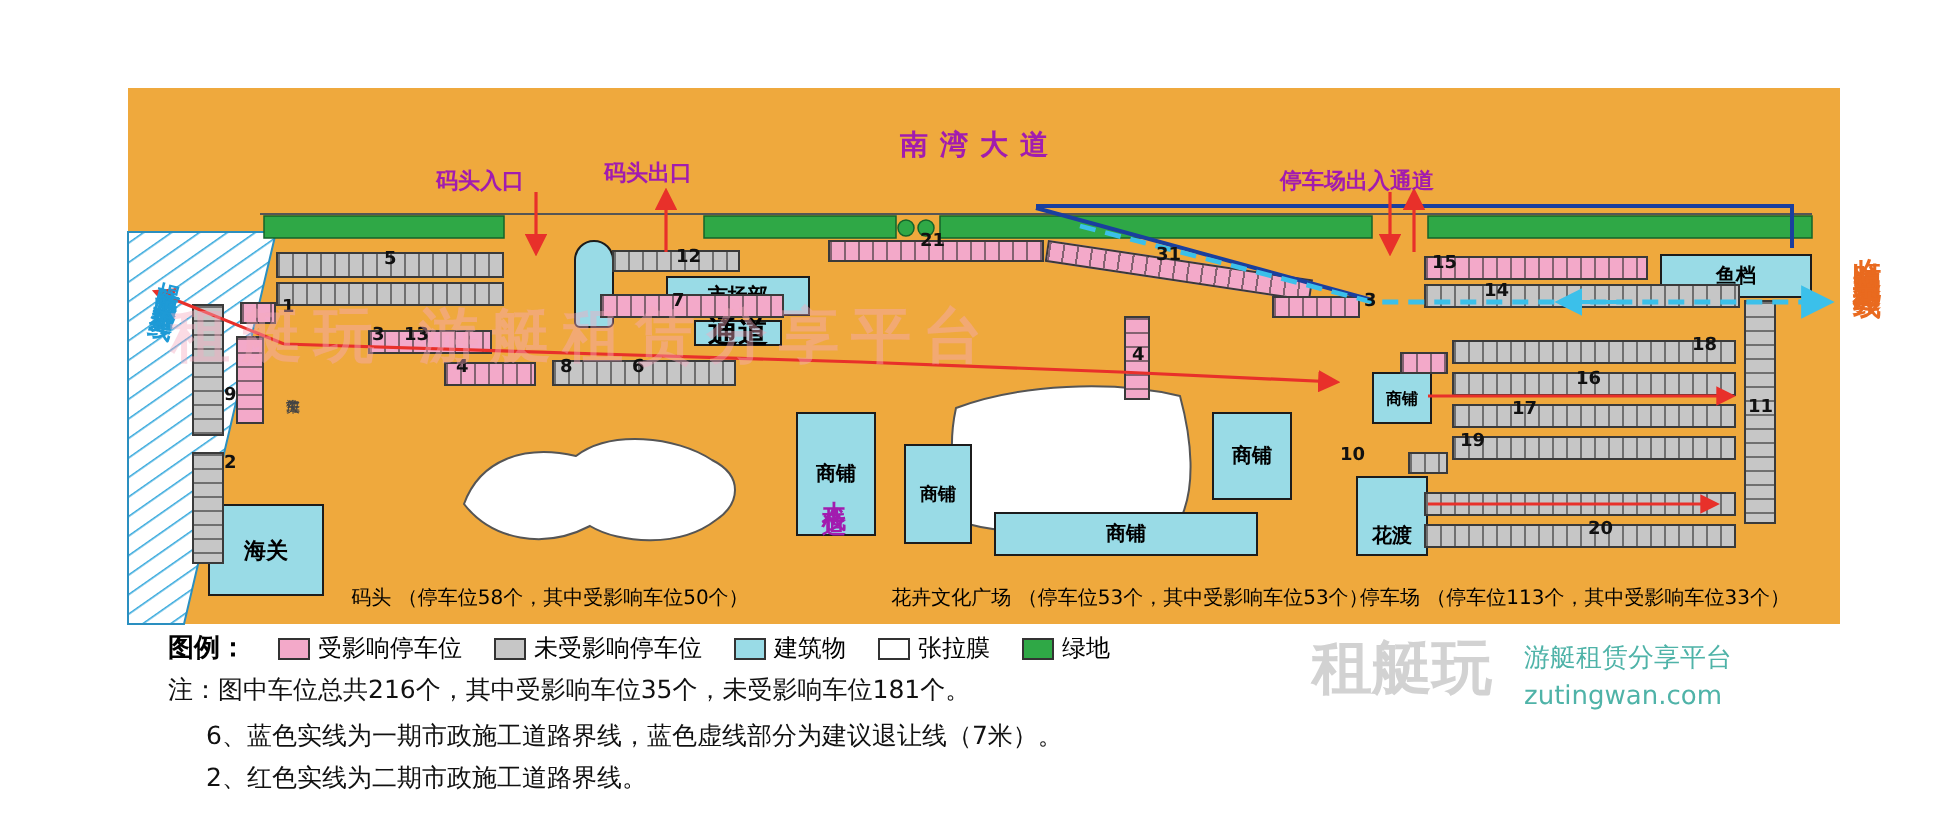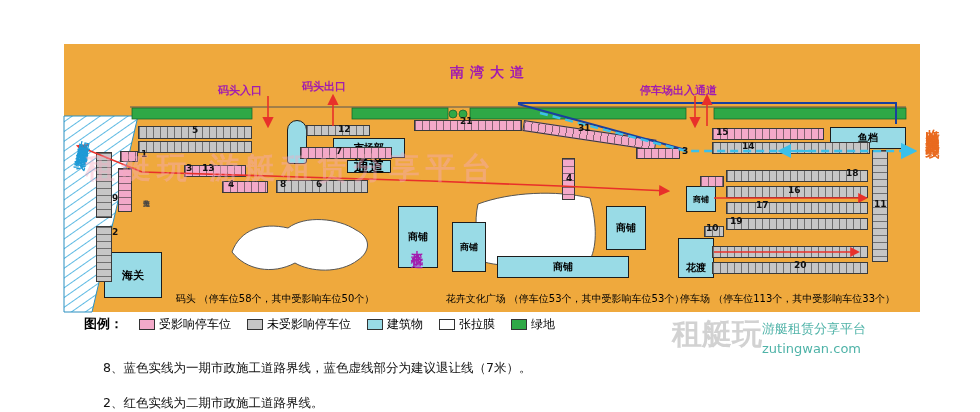--- a/index.html
+++ b/index.html
@@ -163,21 +163,21 @@
   <span class="num" style="left:566px;top:174px;">4</span>
   <span class="num" style="left:682px;top:147px;">3</span>
   <span class="num" style="left:716px;top:128px;">15</span>
   <span class="num" style="left:742px;top:142px;">14</span>
   <span class="num" style="left:846px;top:169px;">18</span>
   <span class="num" style="left:788px;top:186px;">16</span>
   <span class="num" style="left:756px;top:201px;">17</span>
   <span class="num" style="left:730px;top:217px;">19</span>
   <span class="num" style="left:794px;top:261px;">20</span>
   <span class="num" style="left:874px;top:200px;">11</span>
-  <span class="num" style="left:706px;top:224px;">10</span>
+  <span class="num" style="left:670px;top:224px;">10</span>
 
   <div class="cap" style="left:140px;top:292px;width:270px;">码头 （停车位58个，其中受影响车位50个）</div>
   <div class="cap" style="left:420px;top:292px;width:290px;">花卉文化广场 （停车位53个，其中受影响车位53个）</div>
   <div class="cap" style="left:655px;top:292px;width:265px;">停车场 （停车位113个，其中受影响车位33个）</div>
 
   <div class="legend-row">
     <span class="legend-title">图例：</span>
     <span class="legend-item">
       <span class="sw" style="background-color: rgb(243, 169, 201);"></span>
       <span>受影响停车位</span>
@@ -193,21 +193,22 @@
     <span class="legend-item">
       <span class="sw" style="background-color: rgb(255, 255, 255);"></span>
       <span>张拉膜</span>
     </span>
     <span class="legend-item">
       <span class="sw" style="background-color: rgb(47, 168, 70);"></span>
       <span>绿地</span>
     </span>
   </div>
 
-  <div class="note" style="left:103px;top:360px;">8、蓝色实线为一期市政施工道路界线，蓝色虚线部分为建议退让线（7米）。</div>
-  <div class="note" style="left:103px;top:395px;">2、红色实线为二期市政施工道路界线。</div>
+  <div class="note" style="left:84px;top:337px;">注：图中车位总共216个，其中受影响车位35个，未受影响车位181个。</div>
+  <div class="note" style="left:103px;top:360px;">6、蓝色实线为一期市政施工道路界线，蓝色虚线部分为建议退让线（7米）。</div>
+  <div class="note" style="left:103px;top:381px;">2、红色实线为二期市政施工道路界线。</div>
 
   <div class="wm-overlay" style="left:85px;top:148px;">租艇玩  游艇租赁分享平台</div>
-  <div class="wm-brand" style="left:656px;top:314px;margin-left:16px;">租艇玩</div>
+  <div class="wm-brand" style="left:656px;top:314px;">租艇玩</div>
   <div class="wm-sub" style="left:762px;top:320px;">游艇租赁分享平台</div>
   <div class="wm-sub" style="left:762px;top:341px;">zutingwan.com</div>
 
 </div>
 
 </body></html>

